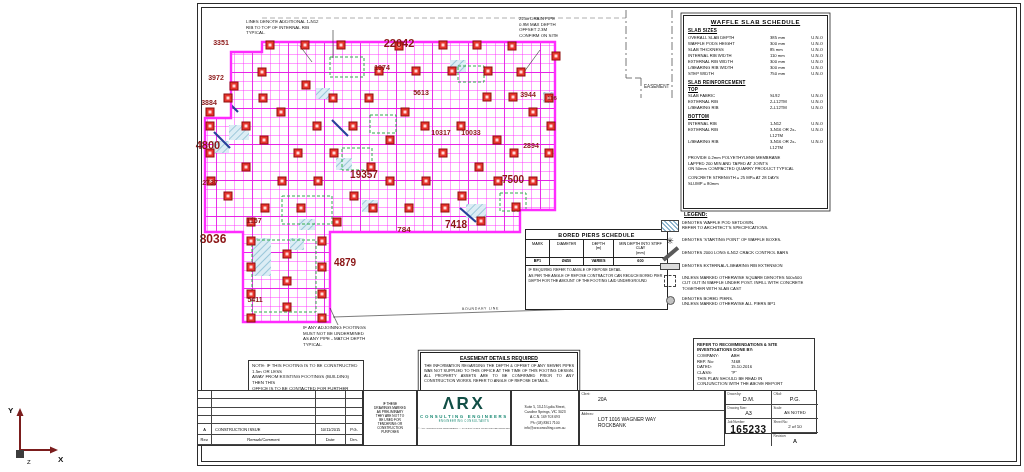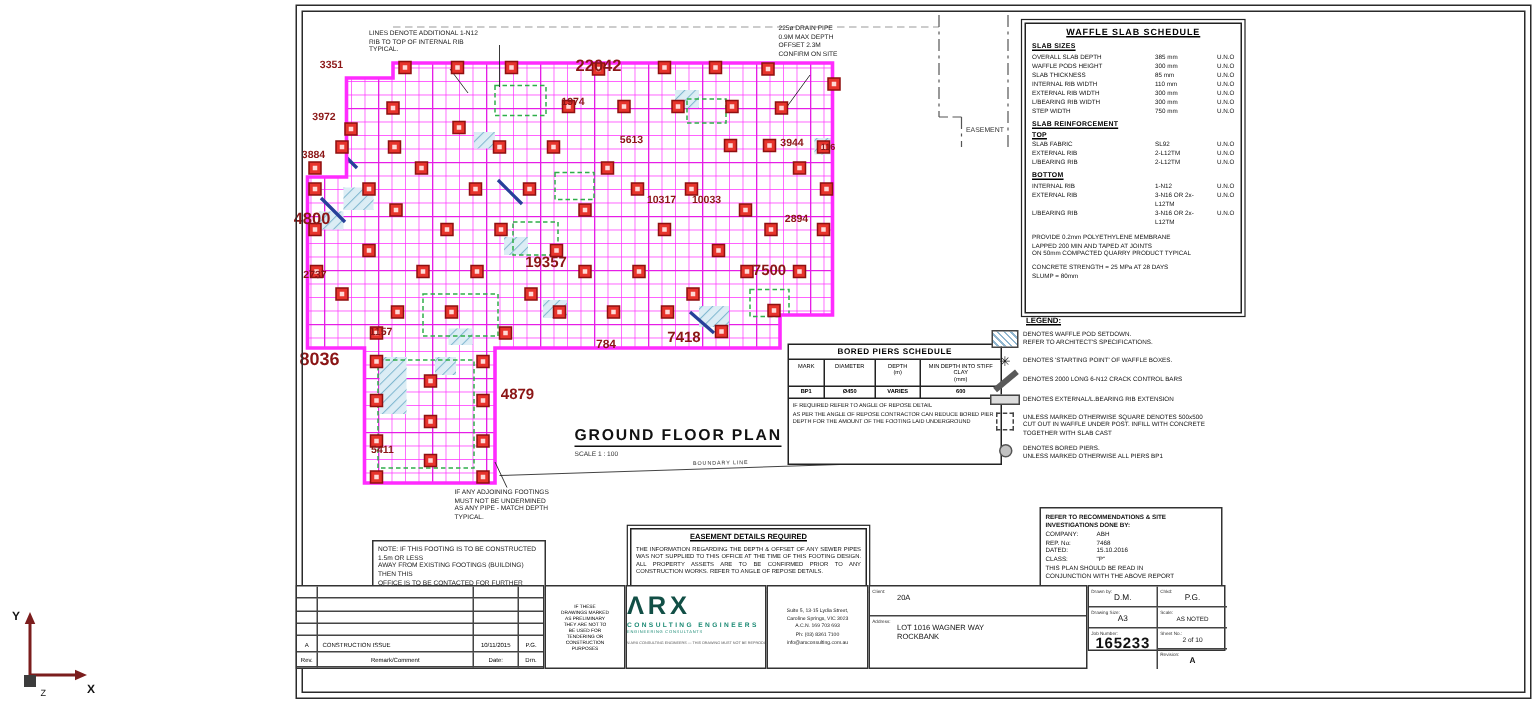--- a/index.html
+++ b/index.html
@@ -63,21 +63,21 @@
   #drain-note{left:519px;top:16px;width:60px;}
   #adjoin-note{left:303px;top:325px;width:80px;}
   
   .cell{position:absolute;border:0.8px solid #333;box-sizing:border-box;background:#fff;}
   .tinylabel{font-size:3.1px;color:#333;padding:0.5px 1.5px 0 1.5px;}
   .cellval{font-size:5.5px;text-align:center;color:#111;}
   #rev-table{left:197px;top:390px;width:166px;height:56px;display:grid;grid-template-rows:repeat(4,1fr) 11px 10px;grid-template-columns:14px 1fr 30px 16px;}
   #rev-table>div{border-right:0.7px solid #444;border-bottom:0.7px solid #444;font-size:4px;display:flex;align-items:center;justify-content:center;overflow:hidden;}
   #rev-table>div:nth-child(4n){border-right:none;}
   #disclaimer{left:363px;top:390px;width:54px;height:56px;font-size:3.2px;line-height:1.25;text-align:center;display:flex;align-items:center;justify-content:center;padding:1px;}
-  #logo-cell{left:417px;top:390px;width:94px;height:56px;text-align:left;padding-top:4px;}
+  #logo-cell{left:417px;top:390px;width:94px;height:56px;text-align:center;padding-top:4px;}
   #logo-main{font-size:17px;font-weight:800;letter-spacing:2.5px;color:#124f46;line-height:1;}
   #logo-sub{font-size:4.4px;letter-spacing:1.6px;color:#1b8a74;font-weight:bold;margin-top:2px;}
   #logo-tag{font-size:2.7px;letter-spacing:.5px;color:#1b8a74;margin-top:1px;}
   #logo-copy{font-size:2.5px;color:#555;margin-top:4px;white-space:nowrap;overflow:hidden;}
   #addr-cell{left:511px;top:390px;width:68px;height:56px;font-size:3.4px;line-height:1.5;text-align:center;display:flex;flex-direction:column;justify-content:center;color:#222;}
   #client-cell{left:579px;top:390px;width:146px;height:56px;padding:0;}
   #client-cell .crow{border-bottom:0.7px solid #444;height:20px;box-sizing:border-box;}
   #client-cell .crow2{height:35px;border-bottom:none;}
   #client-cell .cval{font-size:5px;padding-left:18px;color:#111;white-space:pre-line;line-height:1.3;}
   #right-grid{left:725px;top:390px;width:92px;height:44px;}
@@ -330,24 +330,20 @@
       <text x="404" y="232" fill="#8b1616" font-size="8" font-weight="bold" text-anchor="middle" font-family="&quot;Liberation Sans&quot;,sans-serif">784</text>
       <text x="456" y="228" fill="#8b1616" font-size="10" font-weight="bold" text-anchor="middle" font-family="&quot;Liberation Sans&quot;,sans-serif">7418</text>
       <text x="345" y="266" fill="#8b1616" font-size="10" font-weight="bold" text-anchor="middle" font-family="&quot;Liberation Sans&quot;,sans-serif">4879</text>
       <text x="644" y="88" fill="#333" font-size="4.6" font-family="&quot;Liberation Sans&quot;,sans-serif">EASEMENT</text>
       <text x="462" y="310" fill="#333" font-size="3.6" letter-spacing="0.6" font-family="&quot;Liberation Sans&quot;,sans-serif" transform="rotate(-1 462 310)">BOUNDARY LINE</text>
     </svg>
 
   <div id="sheet-outer" class="abs"></div>
   <div id="sheet-inner" class="abs"></div>
 
-  <div id="plan-title" class="abs">
-    <div class="big">GROUND FLOOR PLAN</div>
-    <div class="scale">SCALE 1 : 100</div>
-  </div>
 
   <div id="top-note" class="abs note pre">LINES DENOTE ADDITIONAL 1-N12
 RIB TO TOP OF INTERNAL RIB
 TYPICAL.</div>
   <div id="drain-note" class="abs note pre">225ø DRAIN PIPE
 0.9M MAX DEPTH
 OFFSET 2.3M
 CONFIRM ON SITE</div>
   <div id="adjoin-note" class="abs note pre">IF ANY ADJOINING FOOTINGS
 MUST NOT BE UNDERMINED

